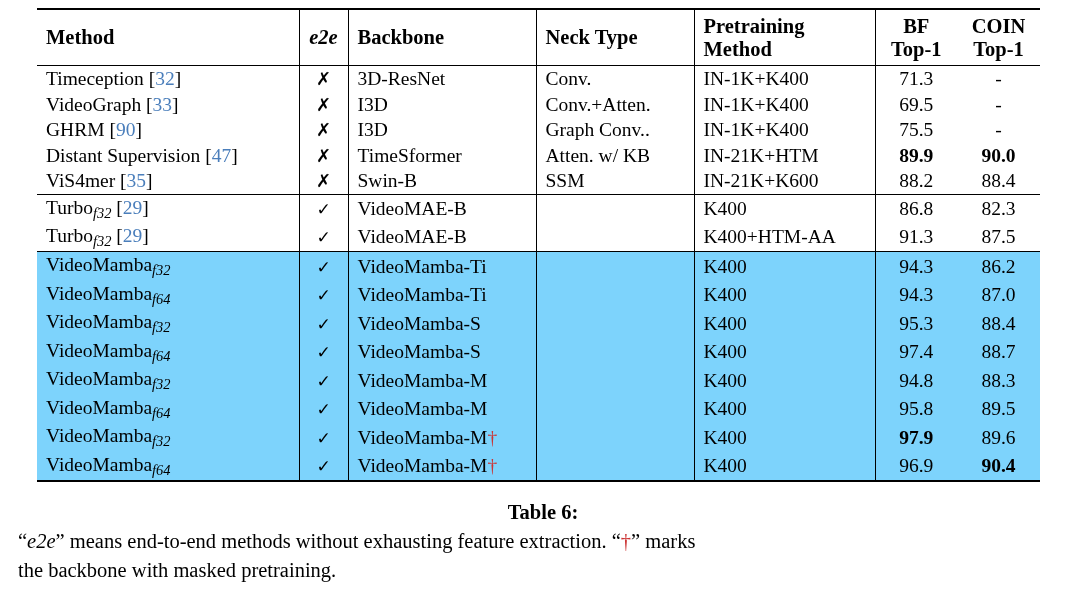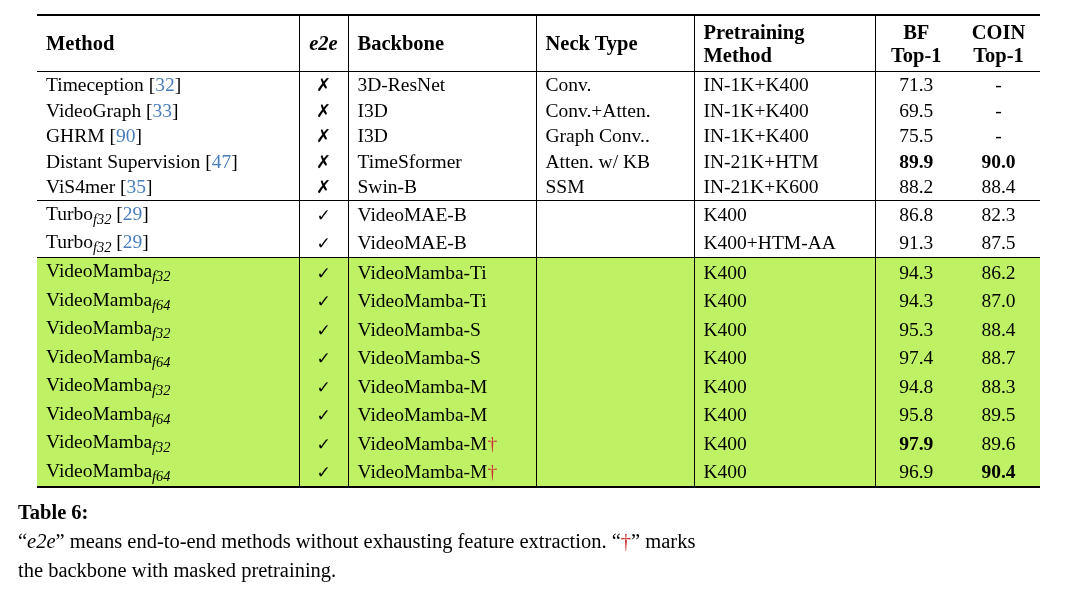--- a/index.html
+++ b/index.html
@@ -19,21 +19,21 @@
     position: relative;
     width: 1080px;
     height: 600px;
     box-sizing: border-box;
   }
 
   
   #table-wrap {
     position: absolute;
     left: 37px;
-    top: 14px;
+    top: 8px;
     width: 1003px;
   }
 
   table.sota {
     border-collapse: collapse;
     width: 1003px;
     table-layout: fixed;
     font-size: 19.5px;
     line-height: 1.0;
   }
@@ -87,21 +87,21 @@
   th.hd-e2e .cell {
     font-style: italic;
     text-align: center;
     padding-left: 0;
   }
   th.hd-bf .cell, th.hd-coin .cell { text-align: center; padding-left: 0; }
   .hd-two { display: block; }
   .hd-two + .hd-two { margin-top: 2px; }
 
   
-  tr.hl > td { background: #bef264; }
+  tr.hl > td { background: #7dd3fc; }
 
   
   .cite { color: #4a7ebb; }
   .sub  { font-size: 0.74em; font-style: italic; vertical-align: -0.28em; }
   .bold { font-weight: bold; }
   .ul   { text-underline-offset: 1.5px; }
   .dag  { color: #cc3333; }
   .mark { font-family: "DejaVu Sans", sans-serif; font-size: 17px; font-weight: bold; }
   .cross { font-family: "DejaVu Sans", sans-serif; font-size: 18px; font-weight: bold; }
 
@@ -113,21 +113,20 @@
     width: 1050px;
     font-size: 20.5px;
     line-height: 1.42;
     text-align: justify;
   }
   #caption .lead { font-weight: bold; }
   #caption .it { font-style: italic; }
   #caption .justified {
     display: flex;
     justify-content: center;
-    flex-direction: column;
   }
 </style>
 </head>
 <body>
 
 <div id="page">
 
   <div id="table-wrap">
     <table class="sota">
       <colgroup>

